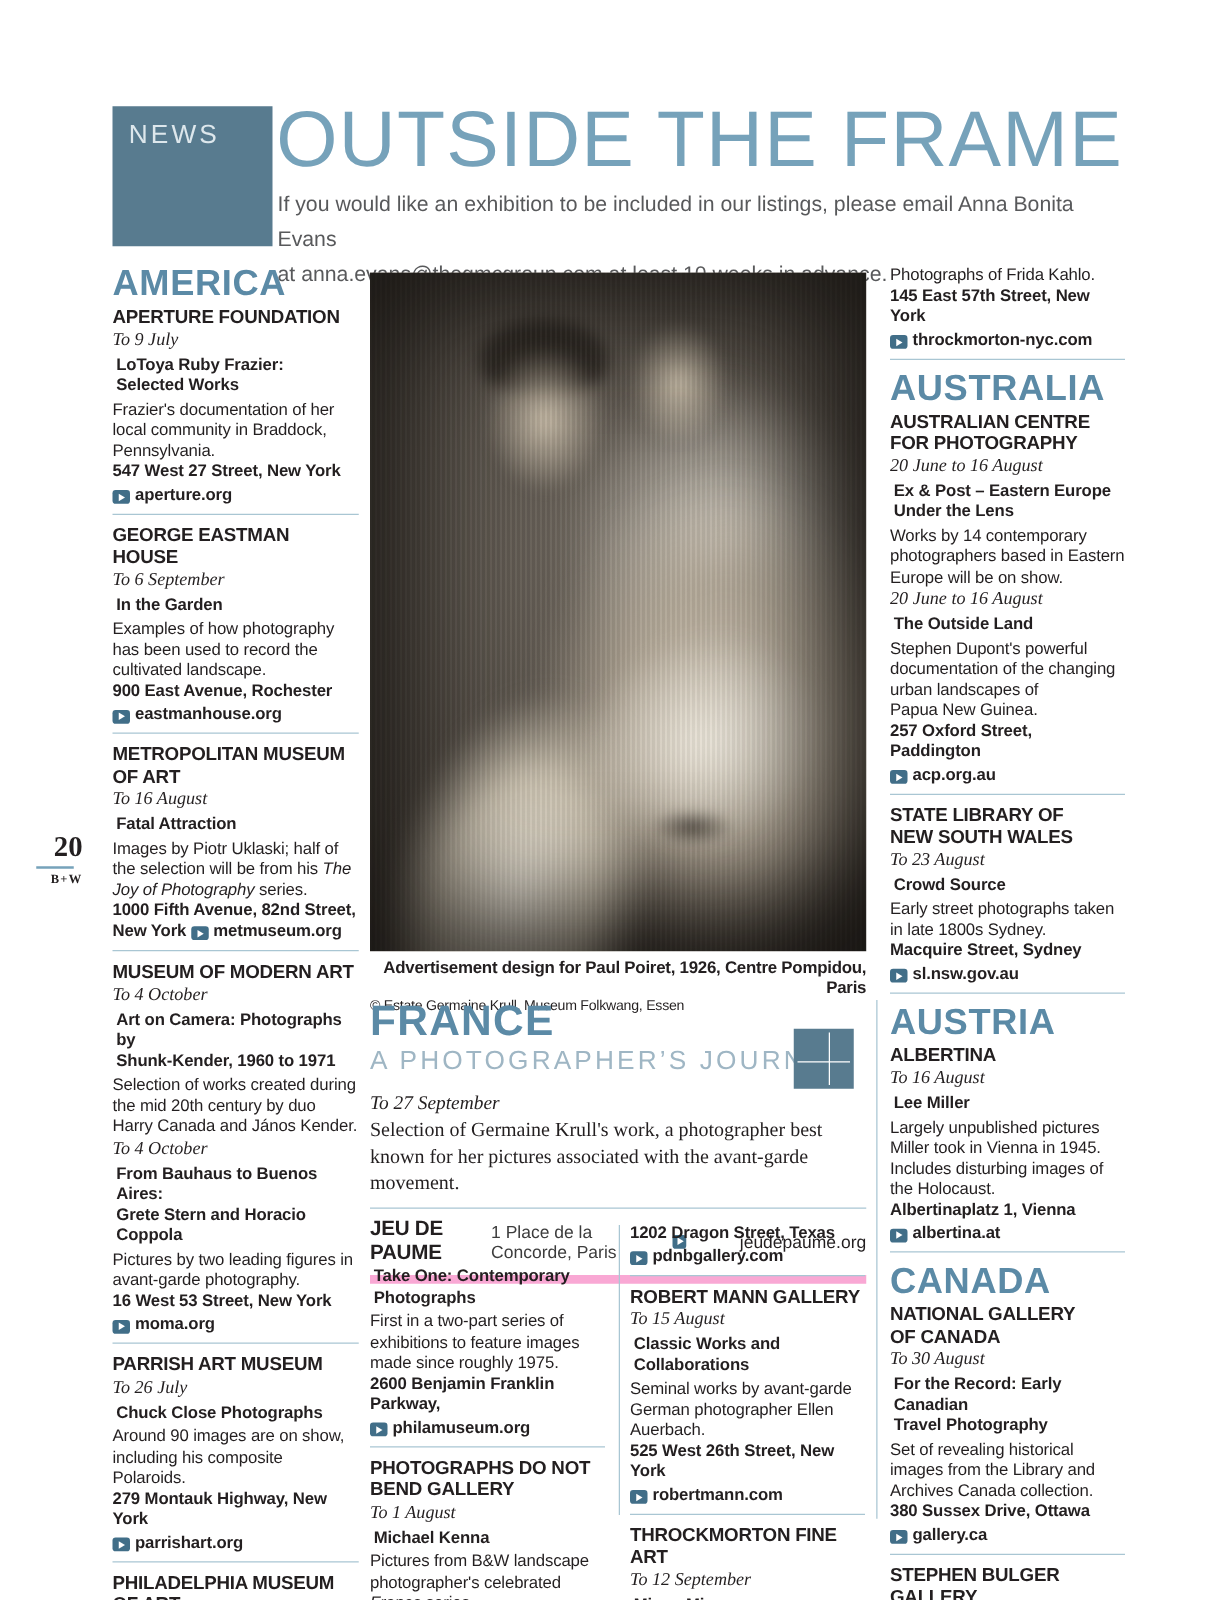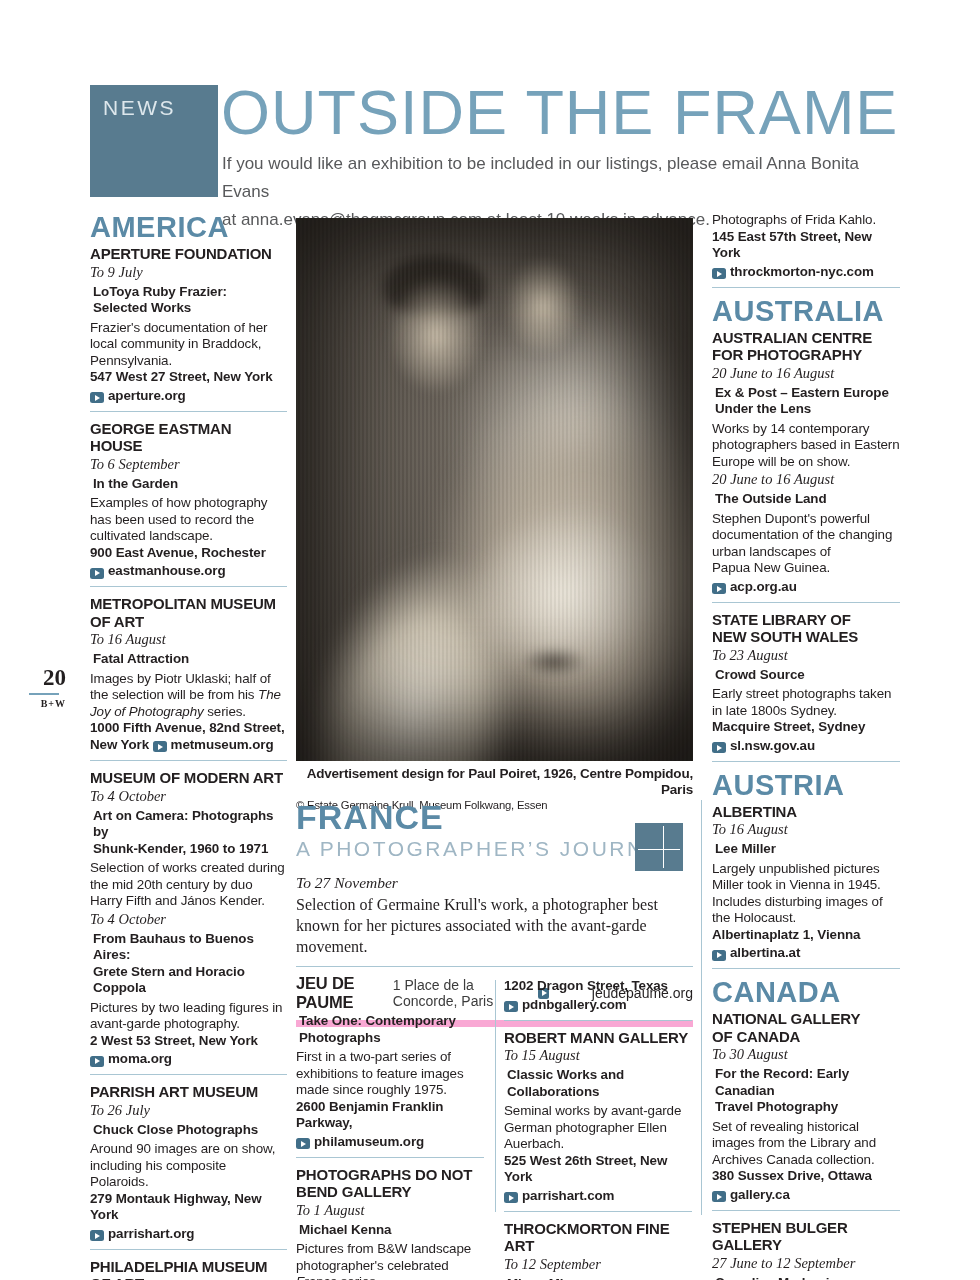--- a/index.html
+++ b/index.html
@@ -118,21 +118,21 @@
   </div>
   <div class="caption-wrap">
     <div class="cap-main">Advertisement design for Paul Poiret, 1926, Centre Pompidou, Paris</div>
     <div class="cap-credit">© Estate Germaine Krull, Museum Folkwang, Essen</div>
   </div>
 
   <div class="feature">
     <div class="feat-country">FRANCE</div>
     <div class="feat-sub">A PHOTOGRAPHER’S JOURNEY</div>
     <div class="feat-plus"></div>
-    <div class="feat-date">To 27 November</div>
+    <div class="feat-date">To 27 September</div>
     <div class="feat-desc">Selection of Germaine Krull's work, a photographer best known for her pictures associated with the avant-garde movement.</div>
     <div class="feat-venueline">
       <span class="feat-venue">JEU DE PAUME</span>
       <span class="feat-addr">1 Place de la Concorde, Paris</span>
       <span class="url-icon"></span>
       <span class="feat-url">jeudepaume.org</span>
     </div>
   </div>
 
   <div class="col" id="col-left">
@@ -164,26 +164,26 @@
         <p class="desc"><span>Images by Piotr Uklaski; half of the selection will be from his </span><em>The Joy of Photography</em><span> series.</span></p>
         <p class="addr">1000 Fifth Avenue, 82nd Street,</p>
         <p class="addr"><span>New York </span><span class="url-icon"></span><span>metmuseum.org</span></p>
       </div>
       <div class="divy"></div>
       <div class="listing">
         <h3 class="venue">MUSEUM OF MODERN ART</h3>
         <p class="date">To 4 October</p>
         <p class="title">Art on Camera: Photographs by
 Shunk-Kender, 1960 to 1971</p>
-        <p class="desc"><span>Selection of works created during the mid 20th century by duo Harry Fifth and János Kender.</span></p>
+        <p class="desc"><span>Selection of works created during the mid 20th century by duo Harry Canada and János Kender.</span></p>
         <p class="date">To 4 October</p>
         <p class="title">From Bauhaus to Buenos Aires:
 Grete Stern and Horacio Coppola</p>
         <p class="desc"><span>Pictures by two leading figures in avant-garde photography.</span></p>
-        <p class="addr">2 West 53 Street, New York</p>
+        <p class="addr">16 West 53 Street, New York</p>
         <p class="urlline"><span class="url-icon"></span><span>moma.org</span></p>
       </div>
       <div class="divy"></div>
       <div class="listing">
         <h3 class="venue">PARRISH ART MUSEUM</h3>
         <p class="date">To 26 July</p>
         <p class="title">Chuck Close Photographs</p>
         <p class="desc"><span>Around 90 images are on show, including his composite Polaroids.</span></p>
         <p class="addr">279 Montauk Highway, New York</p>
         <p class="urlline"><span class="url-icon"></span><span>parrishart.org</span></p>
@@ -219,21 +219,21 @@
         <p class="addr">1202 Dragon Street, Texas</p>
         <p class="urlline"><span class="url-icon"></span><span>pdnbgallery.com</span></p>
       </div>
       <div class="divy"></div>
       <div class="listing">
         <h3 class="venue">ROBERT MANN GALLERY</h3>
         <p class="date">To 15 August</p>
         <p class="title">Classic Works and Collaborations</p>
         <p class="desc"><span>Seminal works by avant-garde German photographer Ellen Auerbach.</span></p>
         <p class="addr">525 West 26th Street, New York</p>
-        <p class="urlline"><span class="url-icon"></span><span>parrishart.com</span></p>
+        <p class="urlline"><span class="url-icon"></span><span>robertmann.com</span></p>
       </div>
       <div class="divy"></div>
       <div class="listing">
         <h3 class="venue">THROCKMORTON FINE ART</h3>
         <p class="date">To 12 September</p>
         <p class="title">Mirror Mirror…</p>
       </div>
     </div>
   <div class="col" id="col-right">
       <div class="listing">
@@ -247,20 +247,21 @@
         <h3 class="venue">AUSTRALIAN CENTRE
 FOR PHOTOGRAPHY</h3>
         <p class="date">20 June to 16 August</p>
         <p class="title">Ex &amp; Post – Eastern Europe
 Under the Lens</p>
         <p class="desc"><span>Works by 14 contemporary photographers based in Eastern Europe will be on show.</span></p>
         <p class="date">20 June to 16 August</p>
         <p class="title">The Outside Land</p>
         <p class="desc"><span>Stephen Dupont's powerful documentation of the changing urban landscapes of
 Papua New Guinea.</span></p>
+        <p class="addr">257 Oxford Street, Paddington</p>
         <p class="urlline"><span class="url-icon"></span><span>acp.org.au</span></p>
       </div>
       <div class="divy"></div>
       <div class="listing">
         <h3 class="venue">STATE LIBRARY OF
 NEW SOUTH WALES</h3>
         <p class="date">To 23 August</p>
         <p class="title">Crowd Source</p>
         <p class="desc"><span>Early street photographs taken in late 1800s Sydney.</span></p>
         <p class="addr">Macquire Street, Sydney</p>

